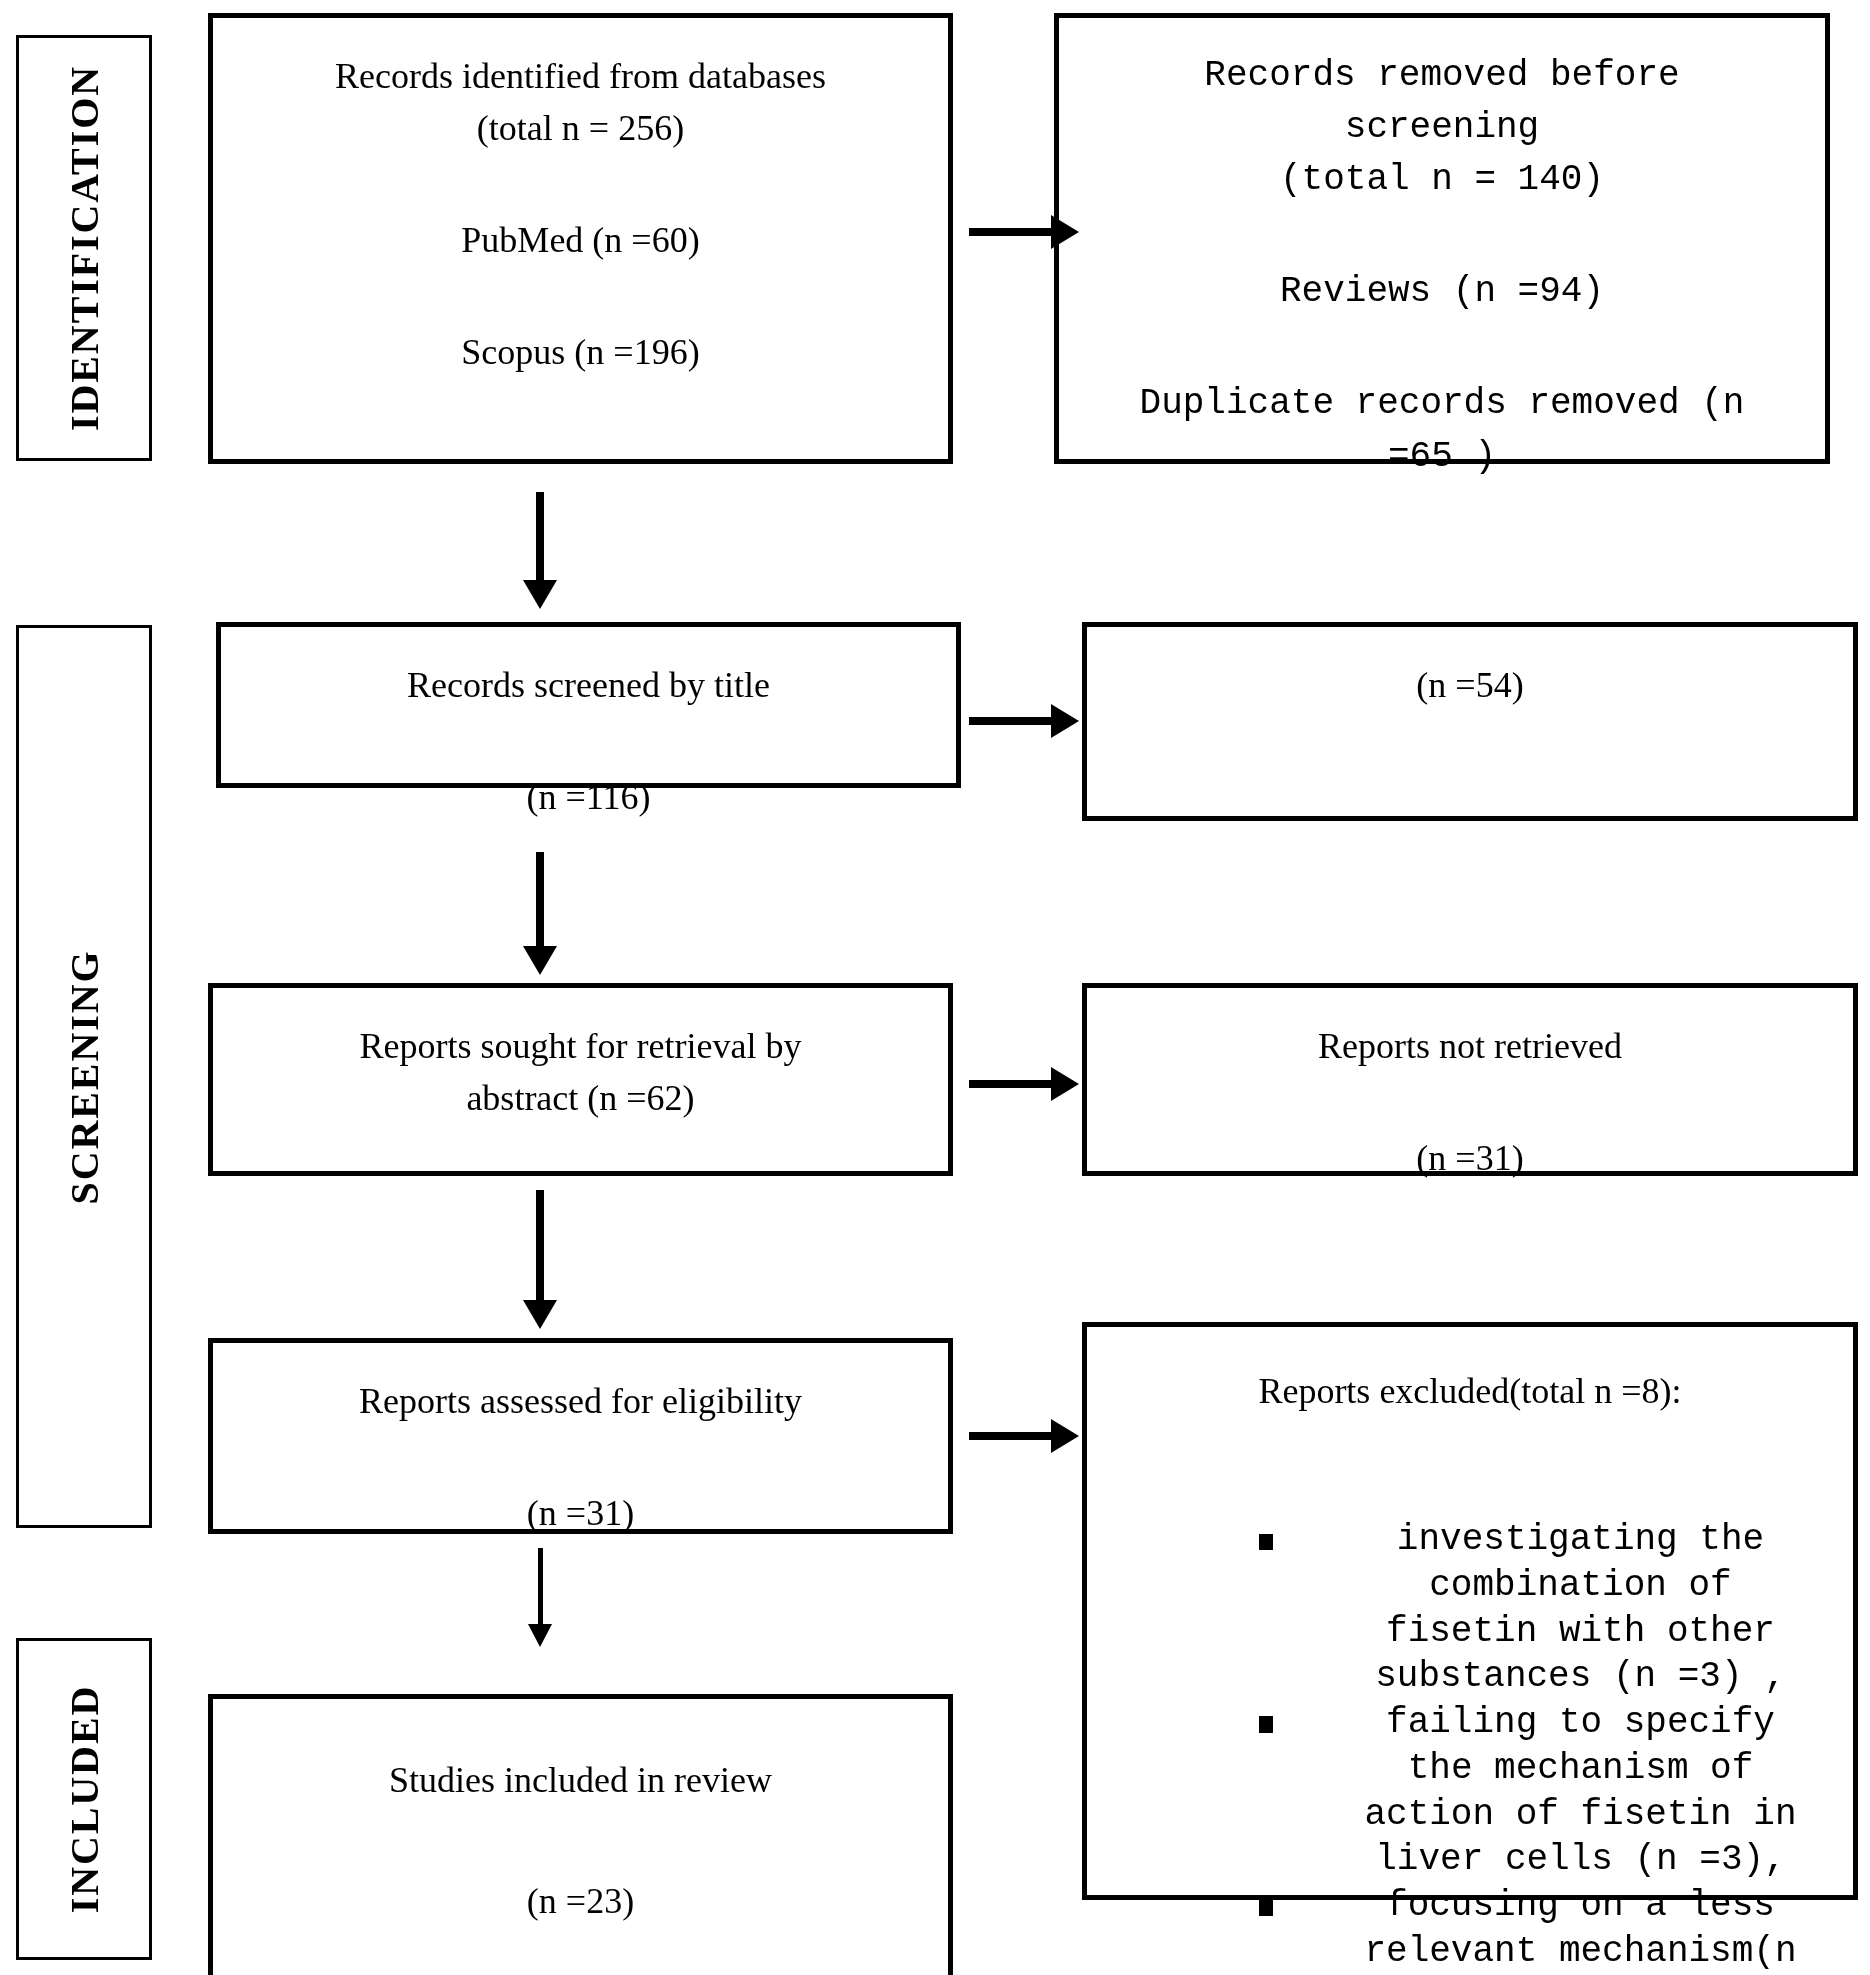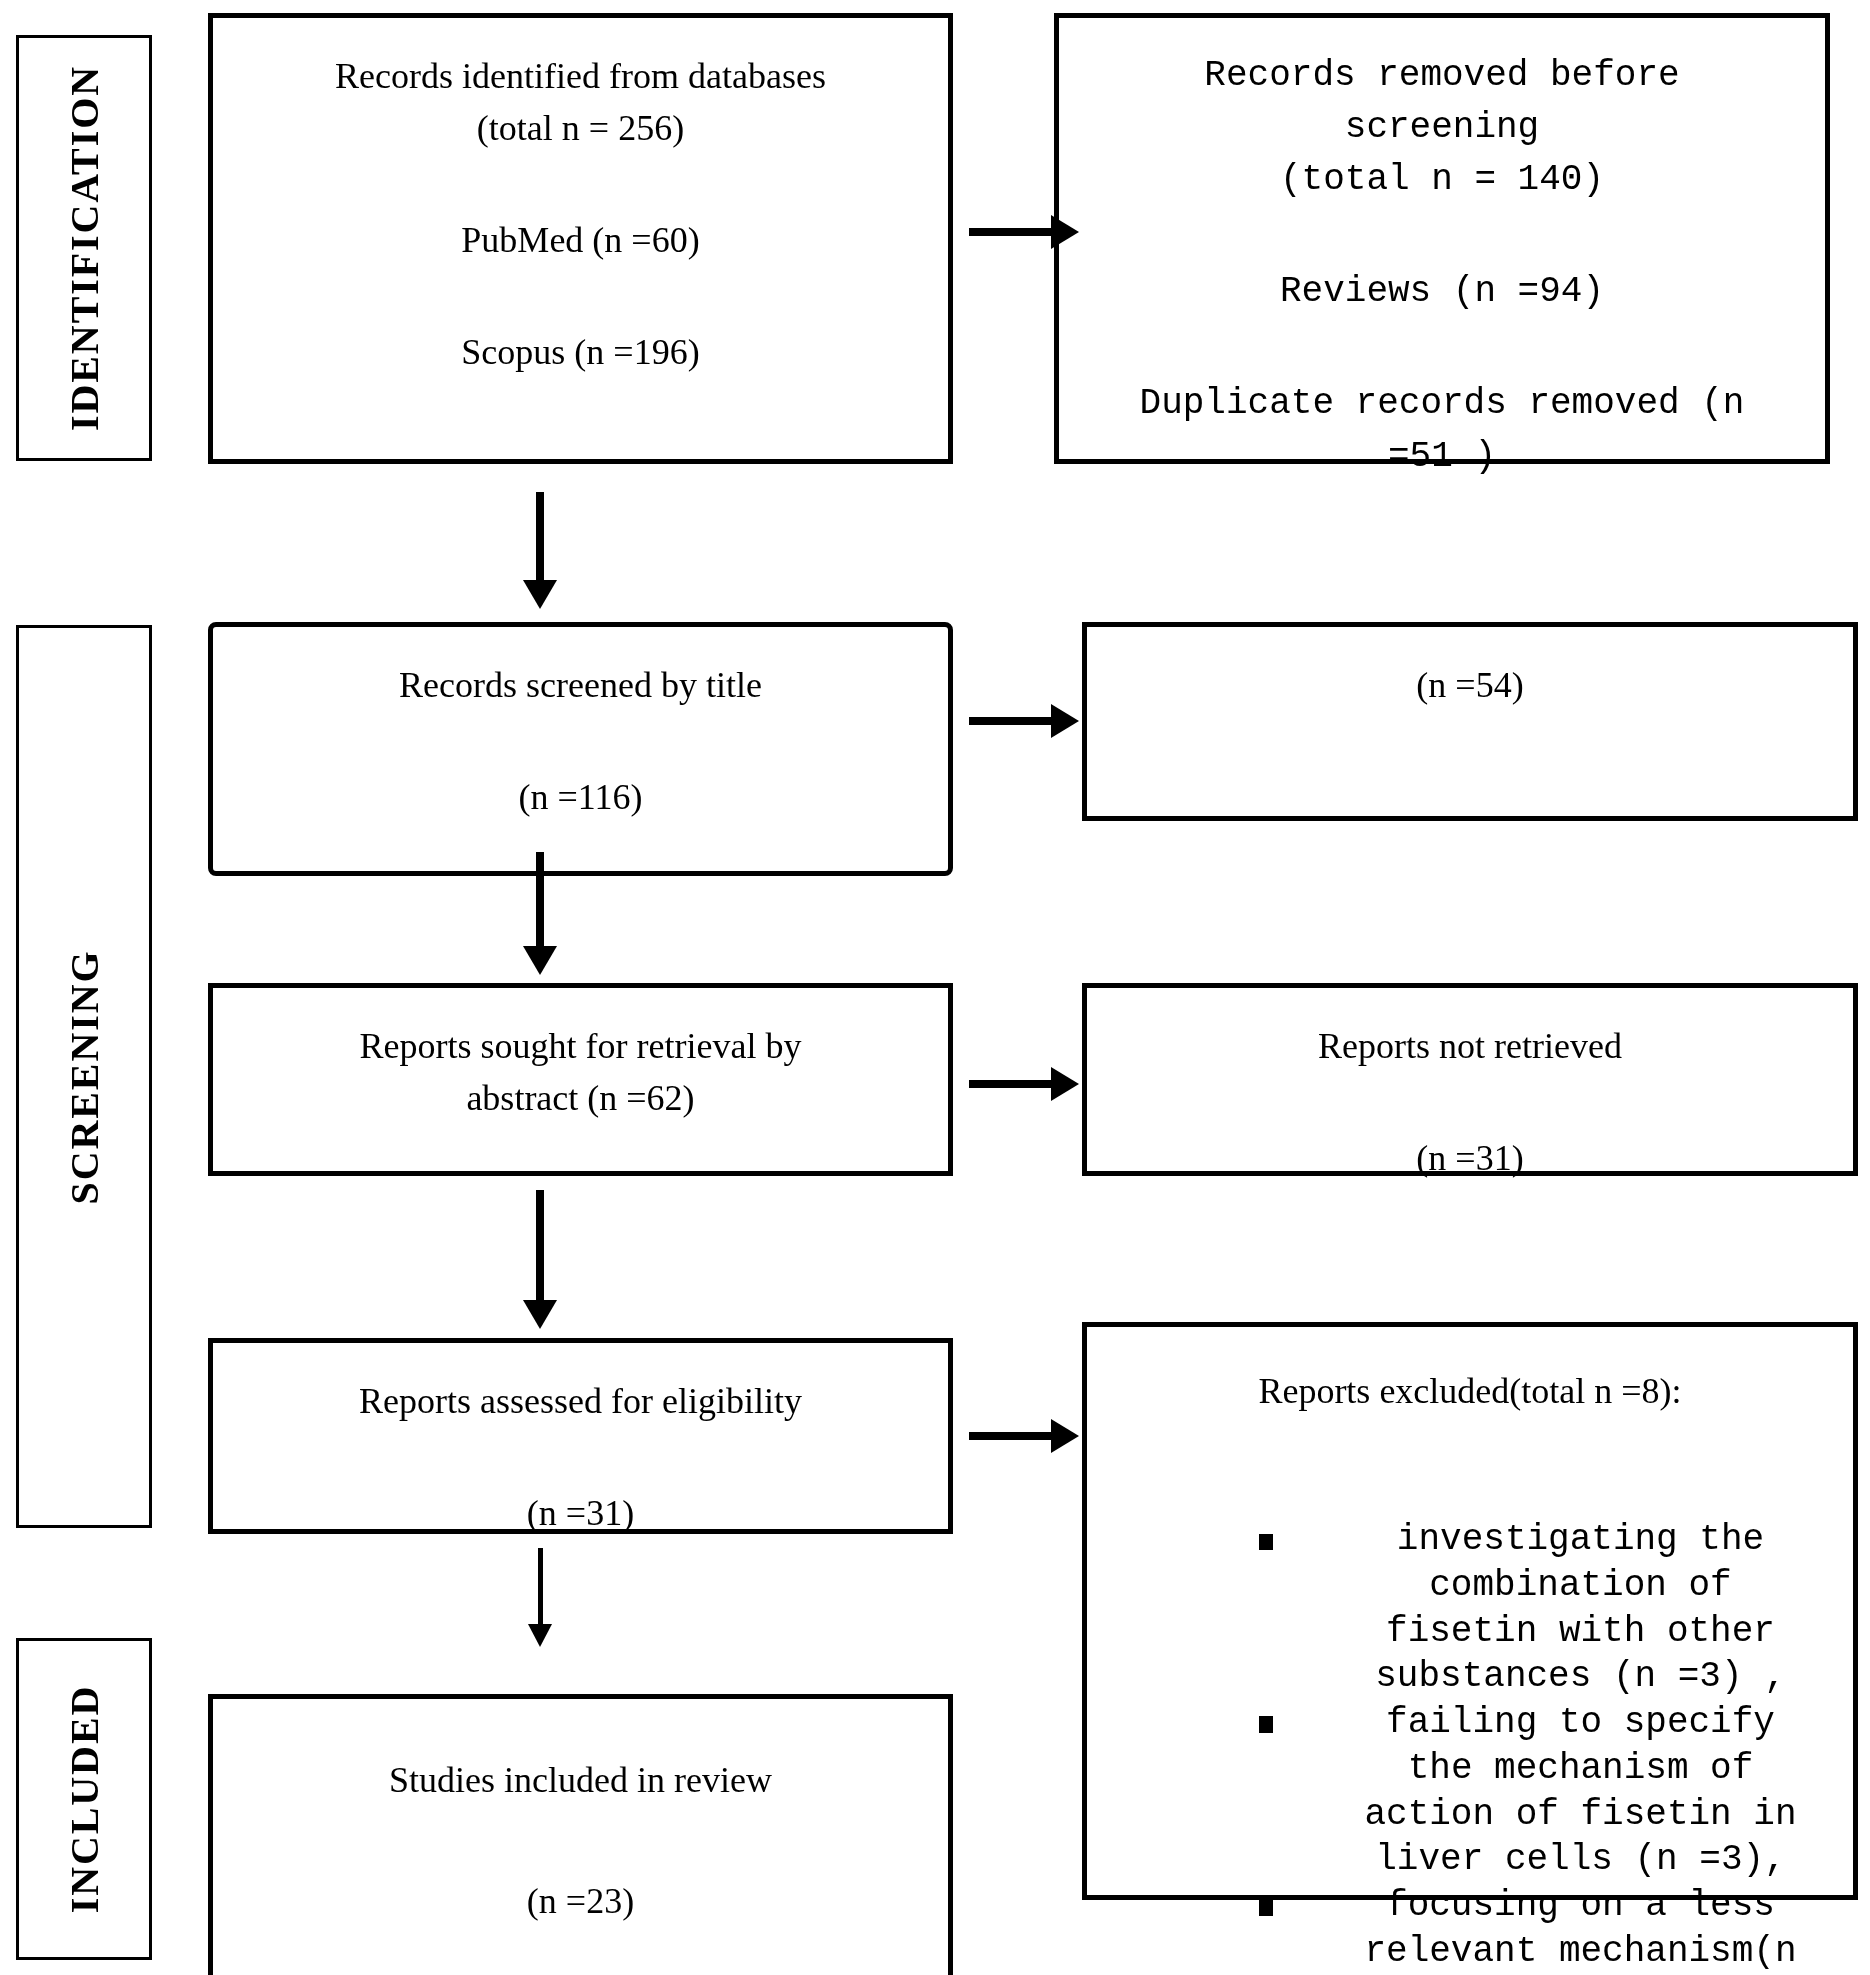--- a/index.html
+++ b/index.html
@@ -38,21 +38,21 @@
     font-size:36px;
     line-height:1.45;
     padding:32px 41px;
     text-align:center;
   }
   .flow-box .bp { margin:0 0 60px 0; white-space:pre-line; }
   .flow-box .bp:last-child { margin-bottom:0; }
 
   #box-records-identified   { left:208px;  top:12.6px;   width:745px; height:451px; }
   #box-records-removed      { left:1054px; top:12.6px;   width:776px; height:451px;font-family:Liberation Mono, monospace; }
-  #box-records-screened     { left:208px;  top:622px;  width:745px; height:254px;border-radius:8px; }
+  #box-records-screened     { left:216px;  top:622px;  width:745px; height:166px; }
   #box-records-excluded     { left:1082px; top:622px;  width:776px; height:199px; }
   #box-reports-sought       { left:208px;  top:983px; width:745px; height:193px; }
   #box-reports-not-retrieved{ left:1082px; top:983px; width:776px; height:193px; }
   #box-reports-assessed     { left:208px;  top:1338px; width:745px; height:196px; }
   #box-reports-excluded     { left:1082px; top:1322px; width:776px; height:578px; padding:38px 44px; }
   #box-studies-included     { left:208px;  top:1654px; width:745px; height:309px; padding-top:55px;margin-top:40px; }
   #box-studies-included .bp { margin-bottom:69px; }
 
   
   #box-reports-excluded .bp-title { margin:0 0 100px 0; white-space:pre-line; }
@@ -102,21 +102,21 @@
   <div class="flow-box" id="box-records-identified">
     <p class="bp">Records identified from databases
 (total n = 256)</p>
     <p class="bp">PubMed (n =60)</p>
     <p class="bp">Scopus (n =196)</p>
   </div>
   <div class="flow-box" id="box-records-removed">
     <p class="bp">Records removed before screening
 (total n = 140)</p>
     <p class="bp">Reviews (n =94)</p>
-    <p class="bp">Duplicate records removed  (n =51 )</p>
+    <p class="bp">Duplicate records removed  (n =65 )</p>
   </div>
 
   <div class="flow-box" id="box-records-screened">
     <p class="bp">Records screened by title</p>
     <p class="bp">(n =116)</p>
   </div>
   <div class="flow-box" id="box-records-excluded">
     <p class="bp">(n =54)</p>
   </div>
 

